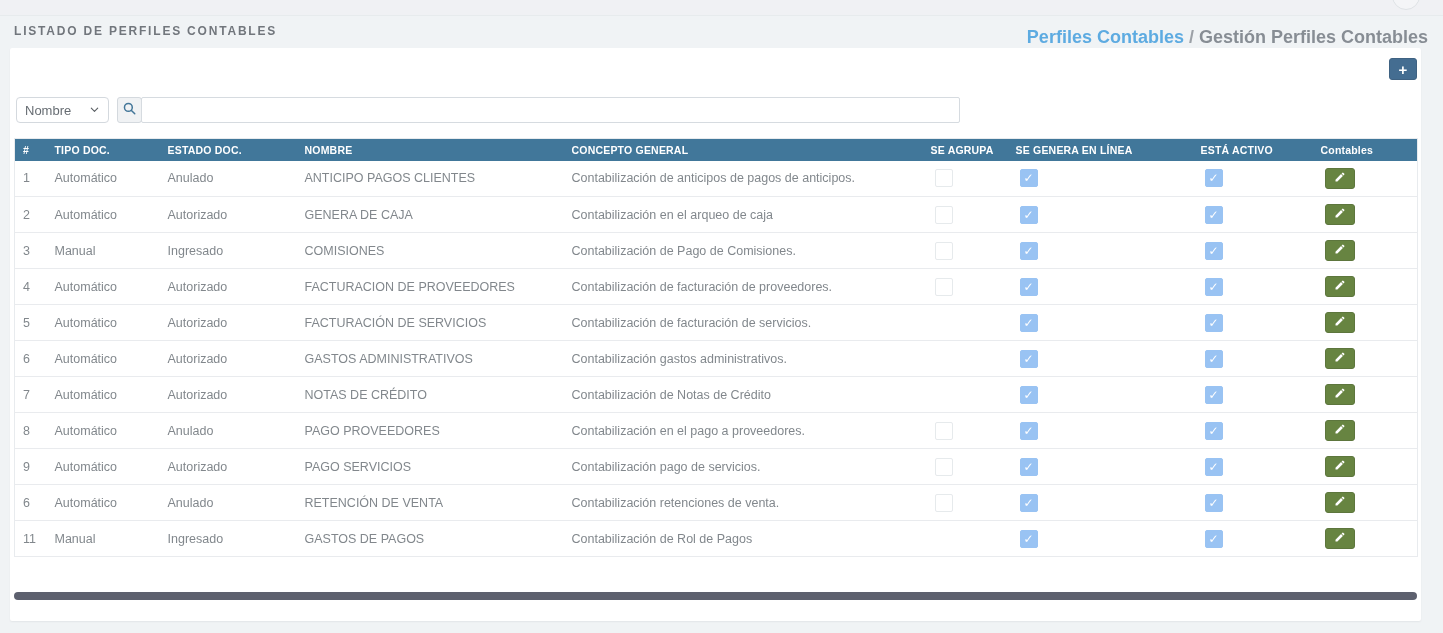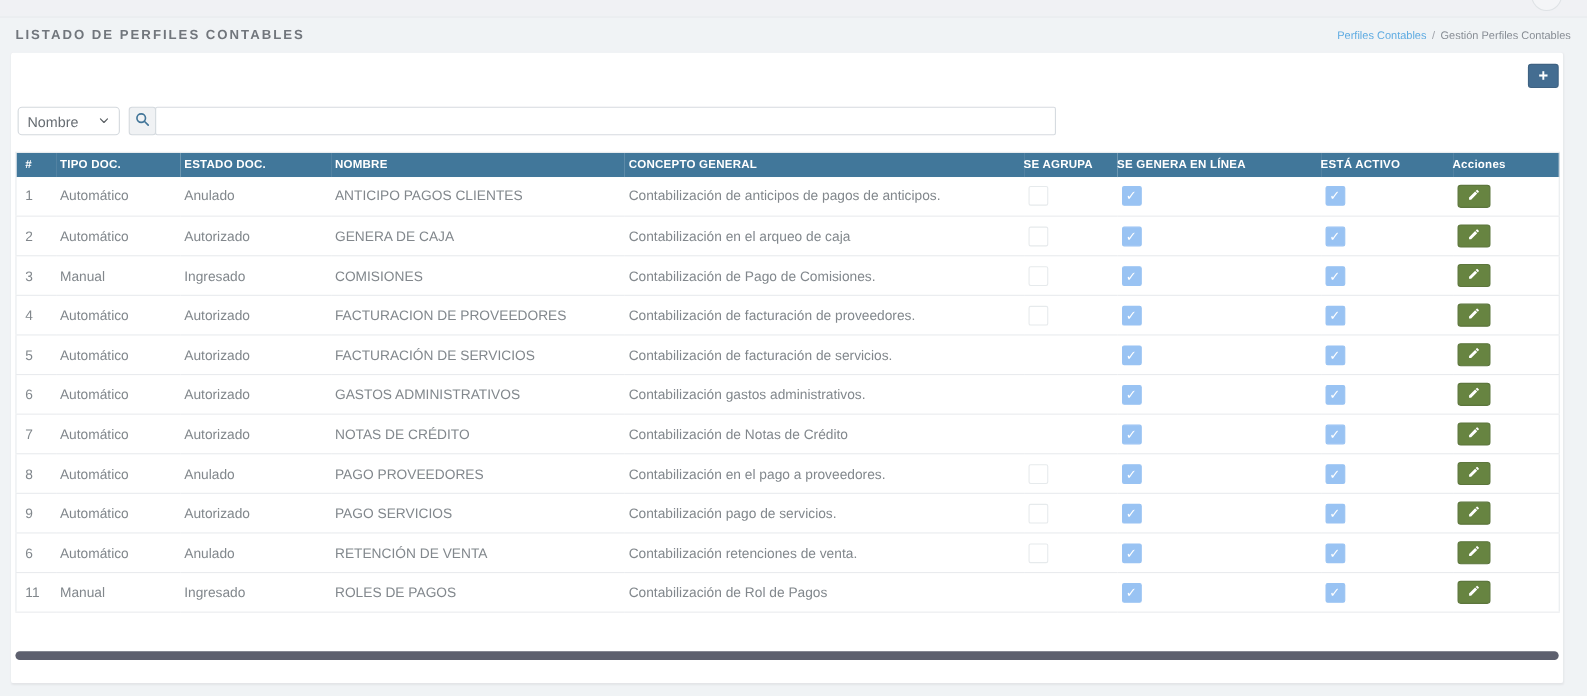--- a/index.html
+++ b/index.html
@@ -5,21 +5,21 @@
   :root{
     --header-bg:#1d5d87; --link-blue:#3f9bdc; --check-blue:#86b8f1;
     --edit-green:#4a6d1d; --add-blue:#21527d; --scrollbar:#3e4253;
   }
   *{margin:0;padding:0;box-sizing:border-box;}
   html,body{width:1443px;height:633px;overflow:hidden;}
   body{font-family:"Liberation Sans","DejaVu Sans",sans-serif;background:#eef1f4;position:relative;}
   .top-strip{position:absolute;left:0;top:0;width:1443px;height:16px;background:#edeff2;border-bottom:1px solid #e3e7ea;}
   .avatar-arc{position:absolute;left:1392px;top:-18px;width:28px;height:28px;border-radius:50%;background:#f2f4f6;border:1px solid #d9dde1;}
   .page-title{position:absolute;left:14px;top:24px;font-size:12px;font-weight:bold;letter-spacing:1.8px;color:#565c63;}
-  .breadcrumb{position:absolute;right:15px;top:27px;font-size:10px;color:#717880;}
+  .breadcrumb{position:absolute;right:15px;top:27px;font-size:18px;color:#717880;font-weight:bold;}
   .breadcrumb a{color:var(--link-blue);text-decoration:none;}
   .breadcrumb .sep{margin:0 5px;color:#8a9097;}
 
   .card{position:absolute;left:10px;top:48px;width:1411px;height:573px;background:#fff;border-radius:2px;box-shadow:0 1px 2px rgba(0,0,0,.07);}
   .add-btn{position:absolute;right:4px;top:10px;width:28px;height:22px;background:var(--add-blue);border:1px solid #1b456b;border-radius:3px;color:#fff;font-size:15px;font-weight:bold;line-height:19px;text-align:center;cursor:pointer;}
 
   .filter-select{position:absolute;left:6px;top:49px;width:93px;height:26px;border:1px solid #ccd2d8;border-radius:4px;background:#fff;display:flex;align-items:center;justify-content:space-between;padding:0 8px;font-size:13px;color:#495057;cursor:pointer;}
   .search-btn{position:absolute;left:107px;top:49px;width:25px;height:26px;background:#eef0f2;border:1px solid #ccd2d8;border-radius:3px;display:flex;align-items:center;justify-content:center;cursor:pointer;}
   .search-input{position:absolute;left:131px;top:49px;width:819px;height:26px;border:1px solid #ced4da;border-radius:2px;padding:0 8px;font-size:13px;color:#495057;background:#fff;outline:none;}
 
@@ -93,21 +93,21 @@
     <thead>
       <tr>
         <th class="first">#</th>
         <th>TIPO DOC.</th>
         <th>ESTADO DOC.</th>
         <th>NOMBRE</th>
         <th>CONCEPTO GENERAL</th>
         <th class="ctr">SE AGRUPA</th>
         <th class="ctr">SE GENERA EN LÍNEA</th>
         <th class="ctr">ESTÁ ACTIVO</th>
-        <th class="ctr">Acciones</th>
+        <th class="ctr">Contables</th>
       </tr>
     </thead>
     <tbody>
   <tr>
     <td class="first">1</td>
     <td>Automático</td>
     <td>Anulado</td>
     <td>ANTICIPO PAGOS CLIENTES</td>
     <td>Contabilización de anticipos de pagos de anticipos.</td>
     <td class="cb1"><span class="checkbox"></span></td>
@@ -301,21 +301,21 @@
                 </svg>
         </span>
       </span>
     </td>
   </tr>
 
   <tr>
     <td class="first">11</td>
     <td>Manual</td>
     <td>Ingresado</td>
-    <td>ROLES DE PAGOS</td>
+    <td>GASTOS DE PAGOS</td>
     <td>Contabilización de Rol de Pagos</td>
     <td class="cb1"><span class="checkbox invisible"></span></td>
     <td class="cb2"><span class="checkbox checked">✓</span></td>
     <td class="cb3"><span class="checkbox checked">✓</span></td>
     <td class="act">
       <span class="edit-btn">
         <span>
           <svg width="12" height="12" viewBox="0 0 24 24">
                   <path fill="#fff" d="M3 17.25V21h3.75L17.8 9.94l-3.75-3.75L3 17.25zM20.7 7.04c.39-.39.39-1.02 0-1.41l-2.34-2.34a.996.996 0 0 0-1.41 0l-1.83 1.83 3.75 3.75 1.83-1.83z"></path>
                 </svg>

